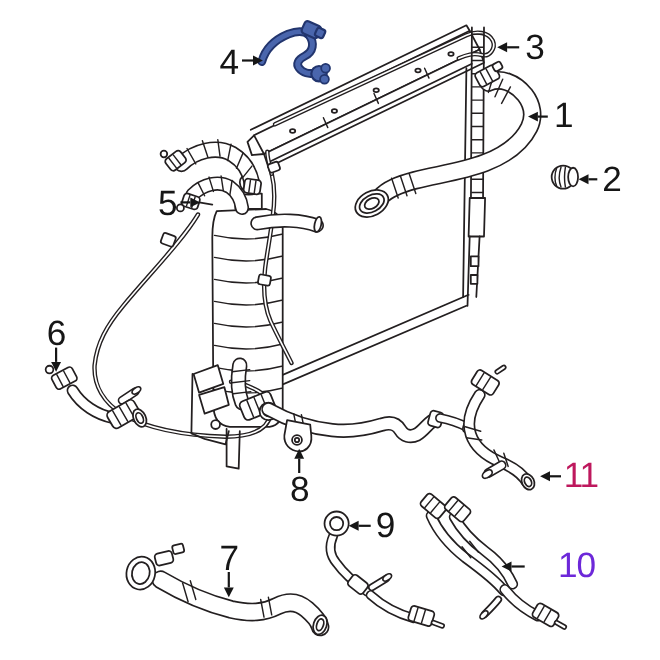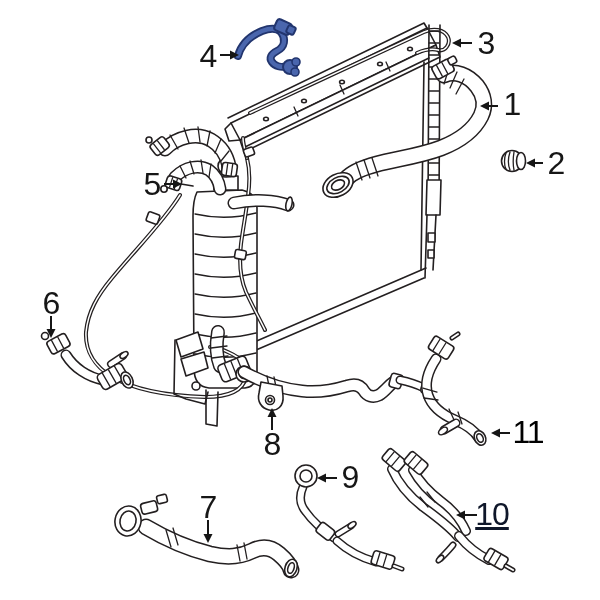--- a/index.html
+++ b/index.html
@@ -300,16 +300,16 @@
   <div id="callout-labels">
       <div class="callout-num" style="left: 512px; top: 104px; color: rgb(22, 22, 22);">1</div>
       <div class="callout-num" style="left: 556px; top: 163px; color: rgb(22, 22, 22);">2</div>
       <div class="callout-num" style="left: 486px; top: 43px; color: rgb(22, 22, 22);">3</div>
       <div class="callout-num" style="left: 208px; top: 56px; color: rgb(22, 22, 22);">4</div>
       <div class="callout-num" style="left: 152px; top: 184px; color: rgb(22, 22, 22);">5</div>
       <div class="callout-num" style="left: 51px; top: 303px; color: rgb(22, 22, 22);">6</div>
       <div class="callout-num" style="left: 208px; top: 507px; color: rgb(22, 22, 22);">7</div>
       <div class="callout-num" style="left: 272px; top: 444px; color: rgb(22, 22, 22);">8</div>
       <div class="callout-num" style="left: 350px; top: 477px; color: rgb(22, 22, 22);">9</div>
-      <div class="callout-num" style="left: 492px; top: 514px; color: #0f172a; text-decoration: underline;">10</div>
-      <div class="callout-num" style="left: 528px; top: 432px; color: #000000;">11</div>
+      <div class="callout-num" style="left: 524px; top: 514px; color: #6d28d9;">10</div>
+      <div class="callout-num" style="left: 528px; top: 432px; color: #be185d;">11</div>
     </div>
 </div>
 
 </body></html>

